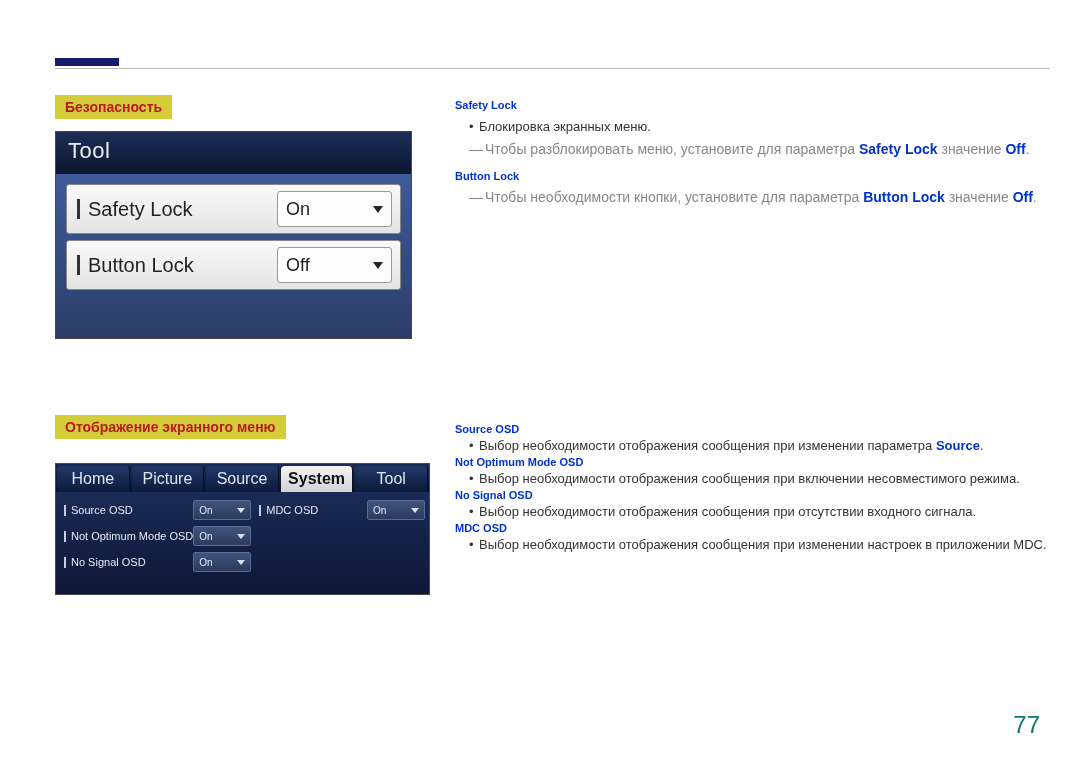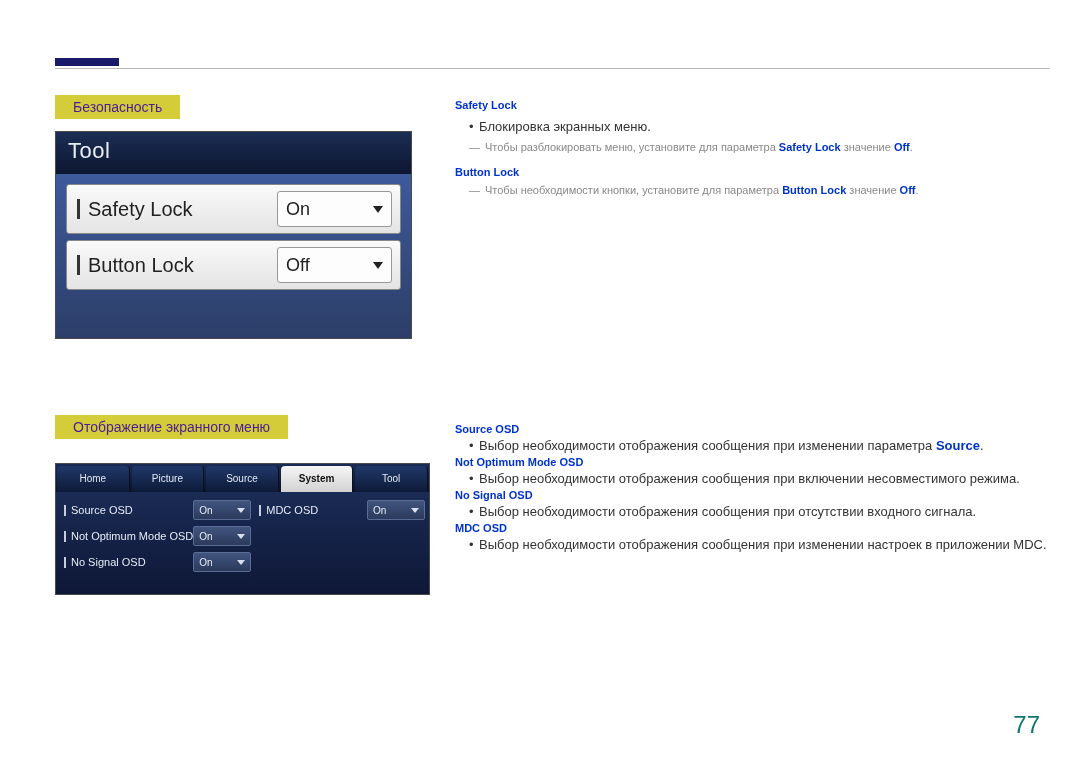--- a/index.html
+++ b/index.html
@@ -32,24 +32,24 @@
     left: 0; top: 0; width: 375px;
   }
   .right-col {
     position: absolute;
     left: 400px; top: 0; right: 0;
     line-height: 1.5;
   }
   .section-title {
     display: inline-block;
     background: #d4cc39;
-    color: #4c1d95;
-    padding: 4px 18px;
+    color: #b91c1c;
+    padding: 4px 10px;
     font-size: 14px;
-    font-weight: 400;
+    font-weight: 700;
     margin-bottom: 12px;
   }
 
   
   .tool-shot {
     width: 357px;
     border: 1px solid #4a4a4a;
   }
   .tool-header {
     height: 42px;
@@ -116,21 +116,21 @@
     margin-top: 12px;
   }
   .osd-tabs {
     display: flex;
     height: 28px;
     background: linear-gradient(to bottom, #1a2b55 0%, #0b1228 100%);
   }
   .osd-tab {
     flex: 1;
     color: #dfe6f2;
-    font-size: 10px;
+    font-size: 16px;
     text-align: center;
     line-height: 26px;
     border-right: 1px solid #0a1020;
     background: linear-gradient(to bottom, #203869 0%, #0d1a38 100%);
     border-top-left-radius: 4px;
     border-top-right-radius: 4px;
     margin: 2px 1px 0 1px;
   }
   .osd-tab.active {
     background: linear-gradient(to bottom, #f5f5f5 0%, #d2d2d2 100%);
@@ -181,21 +181,21 @@
     width: 0; height: 0;
     border-left: 4px solid transparent;
     border-right: 4px solid transparent;
     border-top: 5px solid #d8dff0;
   }
 
   
   .hd { color: #0033cc; font-size: 11px; font-weight: bold; margin-top: 2px; }
   .bul { padding-left: 24px; position: relative; margin: 3px 0; font-size: 13px; color: #333; }
   .bul::before { content: "•"; position: absolute; left: 14px; }
-  .note { padding-left: 30px; position: relative; color: #888; font-size: 11px; margin: 2px 0 8px 0; }
+  .note { padding-left: 30px; position: relative; color: #888; font-size: 14px; margin: 2px 0 8px 0; }
   .note::before { content: "―"; position: absolute; left: 14px; color: #888; }
   .em-blue { color: #0033cc; font-weight: bold; }
 
   .page-num {
     position: absolute;
     right: 40px; bottom: 24px;
     font-size: 24px;
     color: #0f766e;
   }
 

